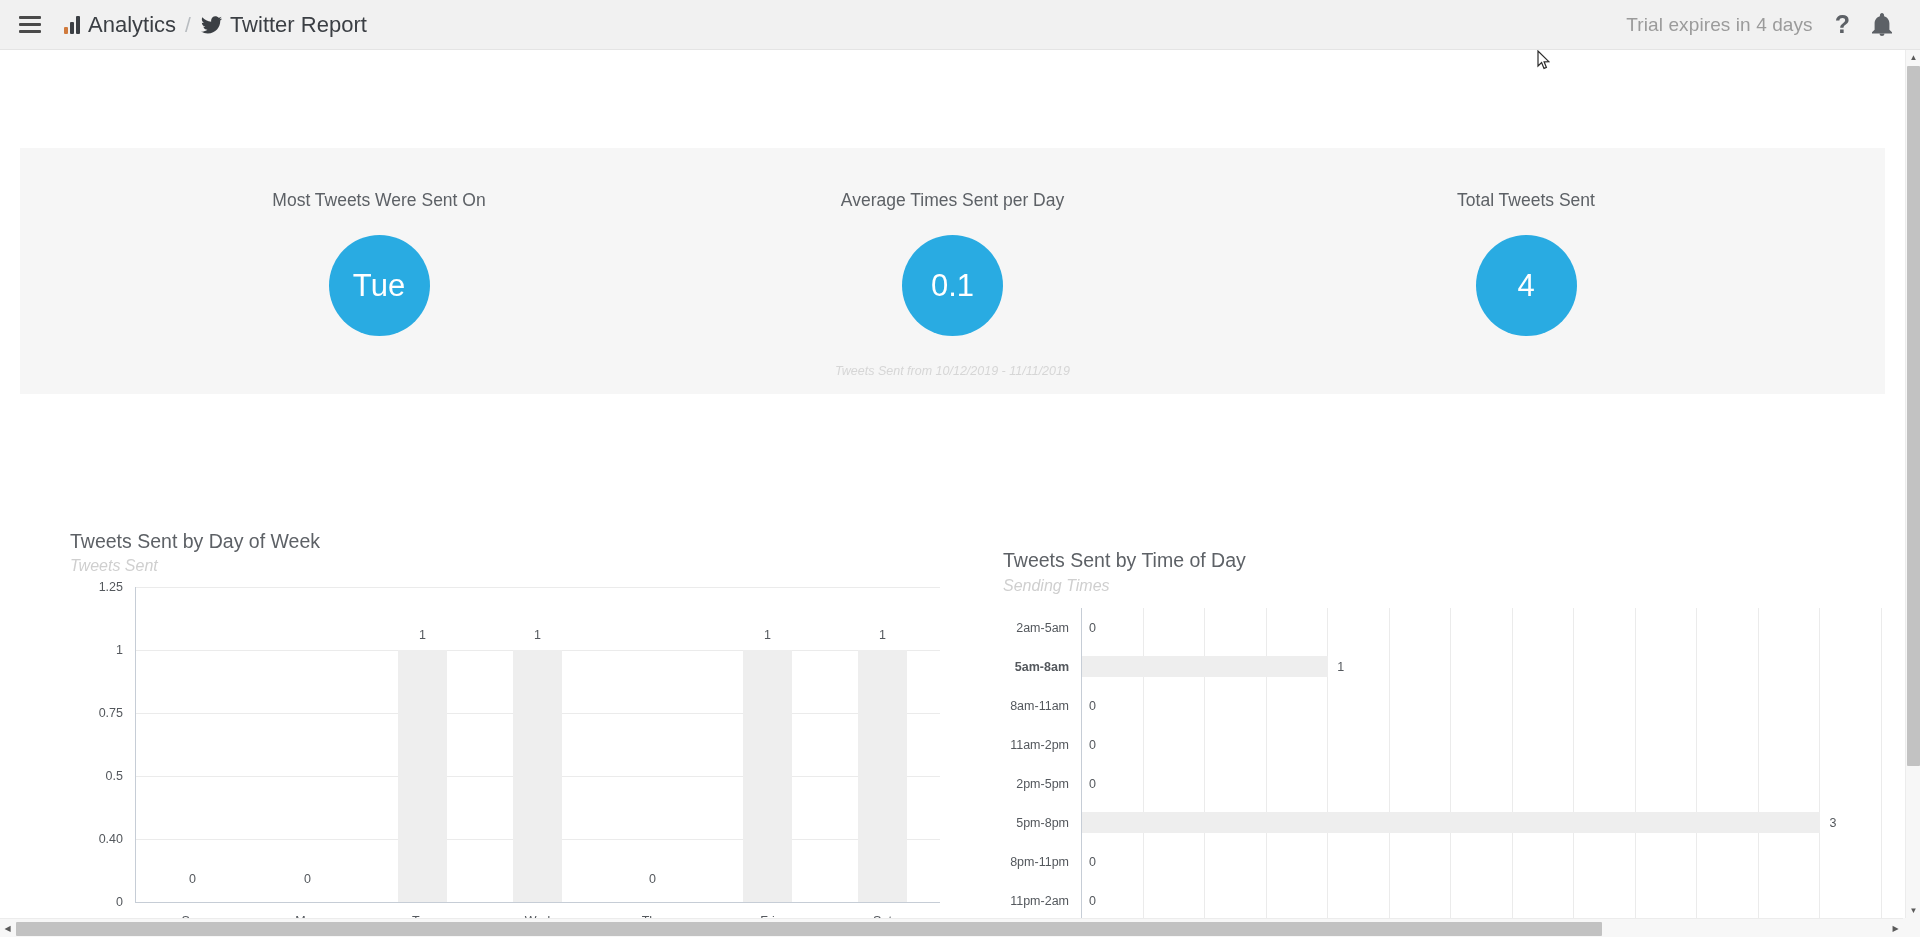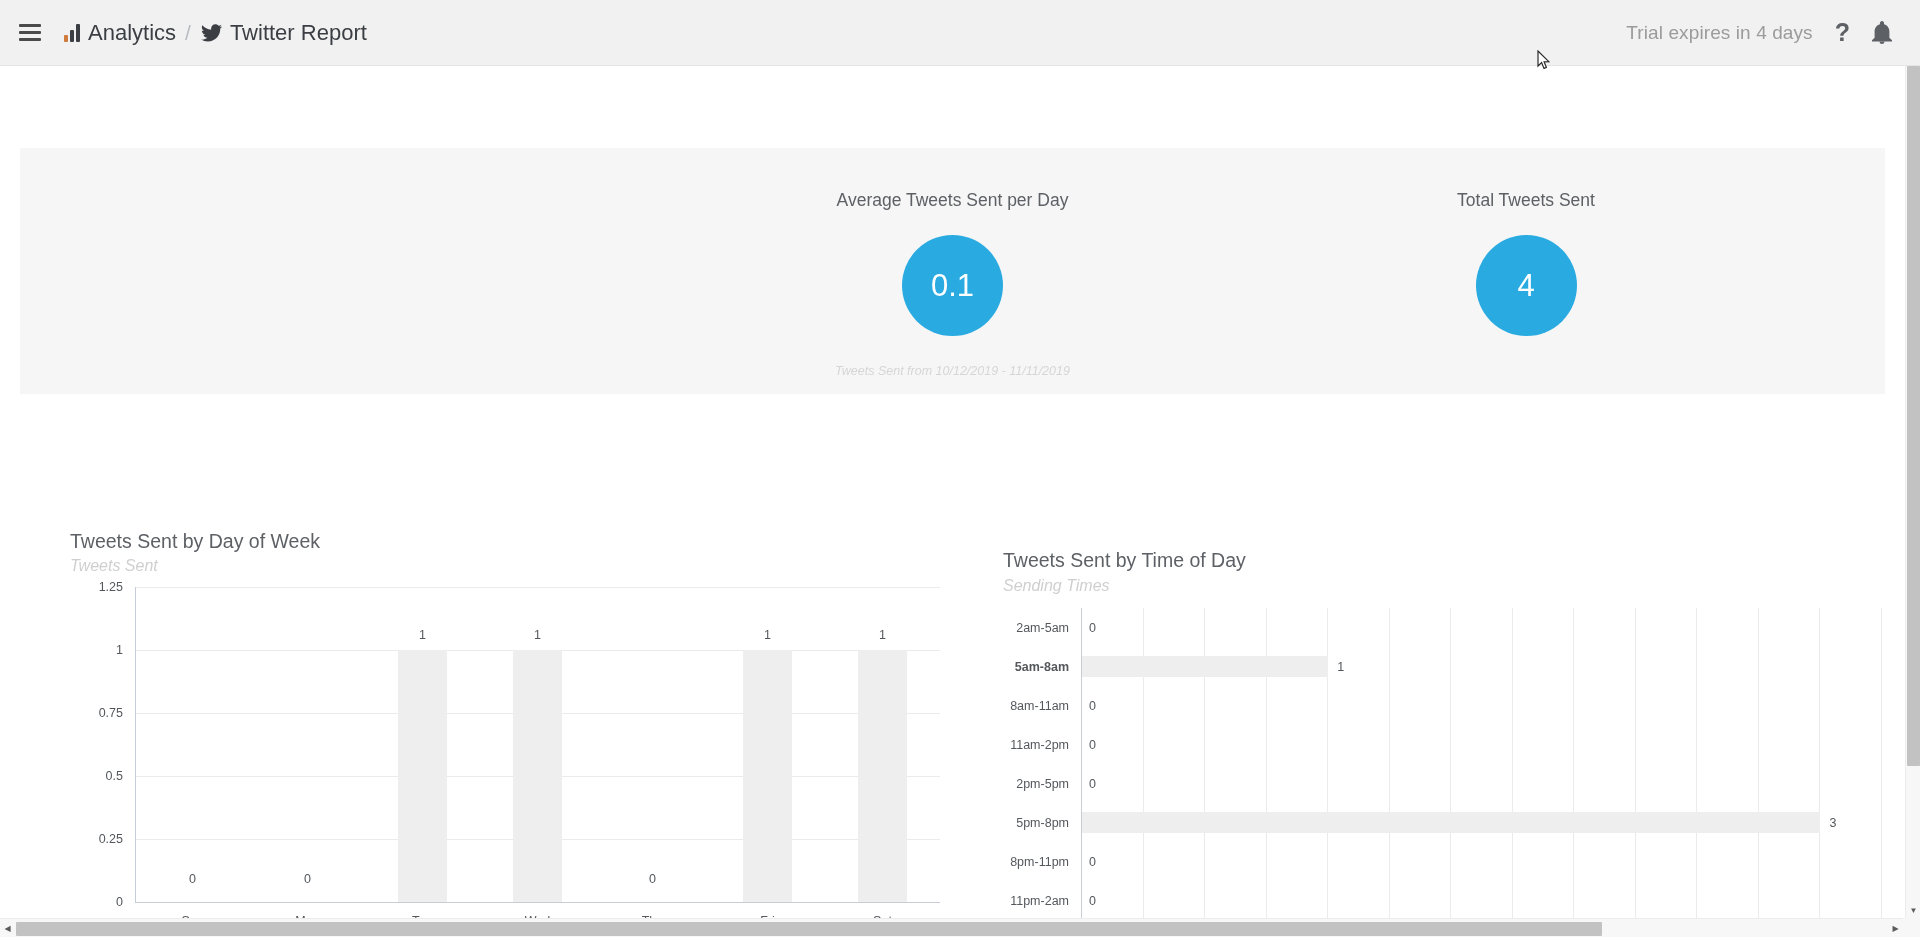--- a/index.html
+++ b/index.html
@@ -9,21 +9,21 @@
     width: 1920px; height: 937px;
     overflow: hidden;
     background: #ffffff;
     font-family: "Liberation Sans", sans-serif;
     -webkit-font-smoothing: antialiased;
   }
 
   
   #app-header {
     position: absolute; top: 0; left: 0;
-    width: 1920px; height: 66px;
+    width: 1920px; height: 50px;
     background: #f1f1f1;
     border-bottom: 1px solid #e4e4e4;
     display: flex; align-items: center;
     z-index: 20;
   }
   #hamburger-button {
     width: 52px; height: 50px;
     display: flex; flex-direction: column;
     align-items: center; justify-content: center;
     gap: 4px; cursor: pointer;
@@ -225,41 +225,45 @@
       </svg>
     </span>
   </div>
 </div>
 
 <div id="page-viewport">
   <div id="page-content">
 
     <div id="kpi-panel">
 
+      <div class="kpi-card" style="left:0px;width:718px;">
+        <div class="kpi-title">Most Tweets Were Sent On</div>
+        <div class="kpi-circle" style="background: rgb(41, 171, 226);">Tue</div>
+      </div>
 
       <div class="kpi-card" style="left:718px;width:429px;">
-        <div class="kpi-title">Average Tweets Sent per Day</div>
+        <div class="kpi-title">Average Times Sent per Day</div>
         <div class="kpi-circle" style="background: rgb(41, 171, 226);">0.1</div>
         <div class="kpi-sub">Tweets Sent from 10/12/2019 - 11/11/2019</div>
       </div>
 
       <div class="kpi-card" style="left:1147px;width:718px;">
         <div class="kpi-title">Total Tweets Sent</div>
         <div class="kpi-circle" style="background: rgb(41, 171, 226);">4</div>
       </div>
     </div>
 
     <div class="chart-title" style="left:70px;top:480px;">Tweets Sent by Day of Week</div>
     <div class="chart-subtitle" style="left:70px;top:507px;">Tweets Sent</div>
 
     <div class="plot" id="plot-day-of-week" style="left:135px;top:537px;width:805px;height:315px;">
         <div class="gridline-h" style="top: 315px; width: 805px;"></div>
         <div class="ytick" style="top: 315px; right: 817px;">0</div>
         <div class="gridline-h" style="top: 252px; width: 805px;"></div>
-        <div class="ytick" style="top: 252px; right: 817px;">0.25</div>
+        <div class="ytick" style="top: 252px; right: 817px;">0.40</div>
         <div class="gridline-h" style="top: 189px; width: 805px;"></div>
         <div class="ytick" style="top: 189px; right: 817px; margin-left: 12px;">0.5</div>
         <div class="gridline-h" style="top: 126px; width: 805px;"></div>
         <div class="ytick" style="top: 126px; right: 817px;">0.75</div>
         <div class="gridline-h" style="top: 63px; width: 805px;"></div>
         <div class="ytick" style="top: 63px; right: 817px;">1</div>
         <div class="gridline-h" style="top: 0px; width: 805px;"></div>
         <div class="ytick" style="top: 0px; right: 817px;">1.25</div>
         <div class="axis-line-x" style="left: 0px; top: 315px; width: 805px;"></div>
         <div class="axis-line-y" style="left: 0px; top: 0px; height: 315px;"></div>

